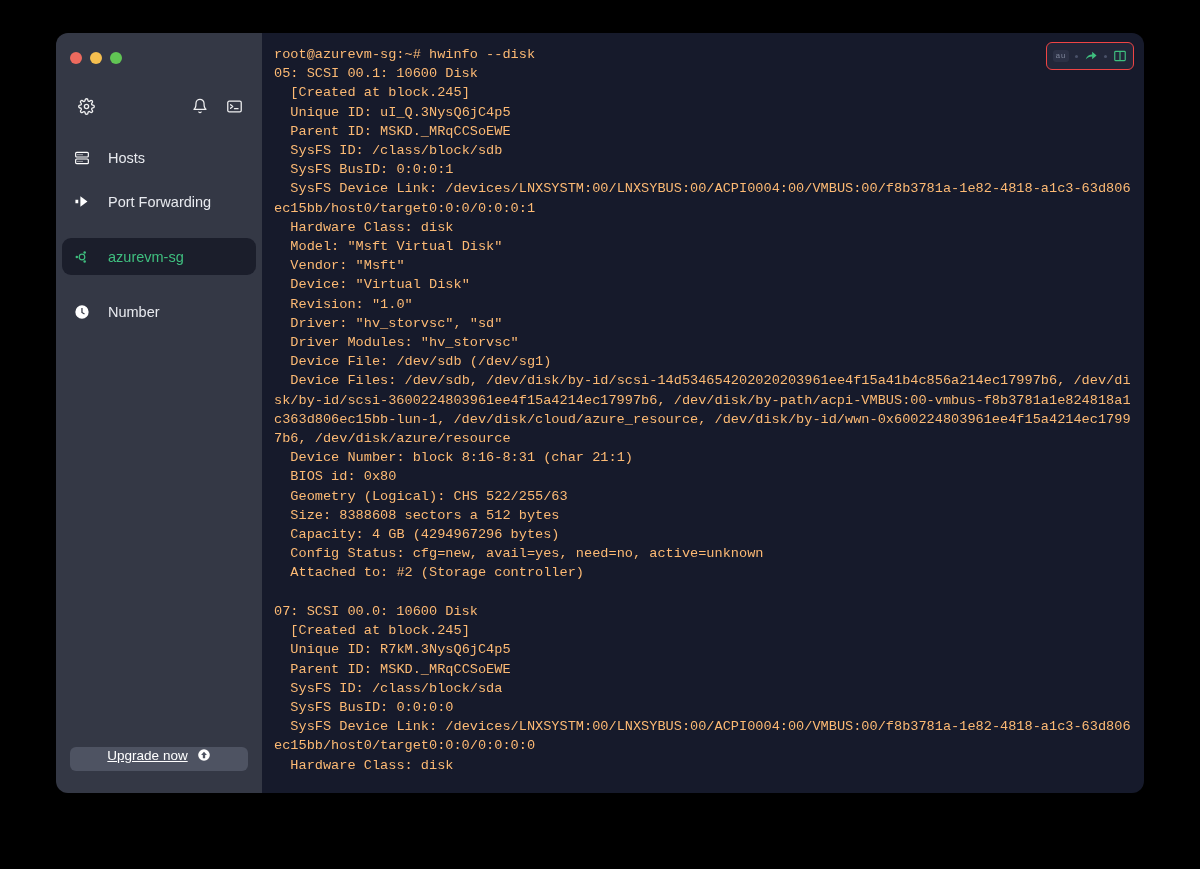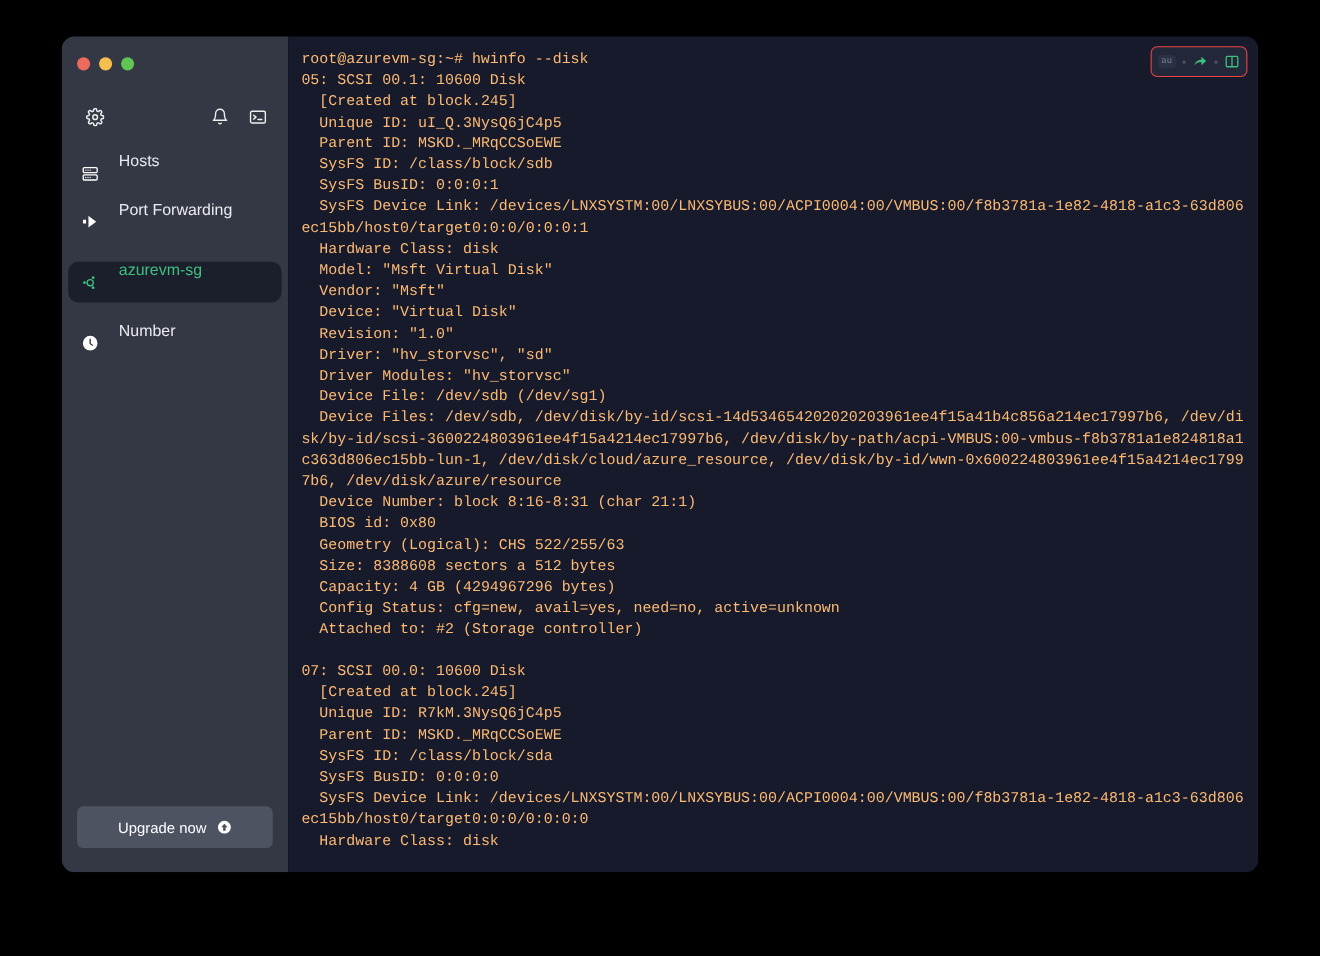--- a/index.html
+++ b/index.html
@@ -59,20 +59,21 @@
     justify-content: center;
     width: 24px; height: 24px;
     color: #ffffff;
     opacity: 0.92;
   }
   .icon-btn + .icon-btn { margin-left: 10px; }
 
   .nav { margin-top: 18px; display: flex; flex-direction: column; }
   .nav-item {
     display: flex;
+    align-items: center;
     height: 37px;
     margin: 0 6px 7px 6px;
     padding: 0 12px;
     border-radius: 9px;
     color: #e8eaef;
     font-size: 14.5px;
   }
   .nav-item .ico {
     width: 22px;
     display: inline-flex;
@@ -89,32 +90,33 @@
   }
   .nav-item.active .ico { color: #3fbf7f; }
   .nav-sep { height: 11px; }
 
   .sidebar-foot {
     margin-top: auto;
     padding: 0 14px 22px 14px;
   }
   .upgrade-btn {
     width: 100%;
-    height: 38px;
+    height: 24px;
     background: #4e5362;
     border: none;
     border-radius: 6px;
     color: #ffffff;
     font-size: 13.5px;
     font-family: "Liberation Sans", sans-serif;
     display: flex;
-    align-items: center;
+    align-items: flex-start;
     justify-content: center;
     gap: 9px;
     cursor: pointer;
+    text-decoration: underline;
   }
   .upgrade-btn .up-ico {
     display: inline-flex;
     align-items: center;
     justify-content: center;
   }
 
   
   .terminal {
     flex: 1 1 auto;

